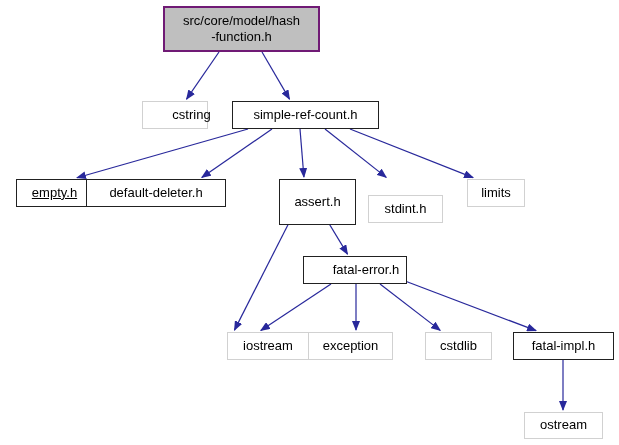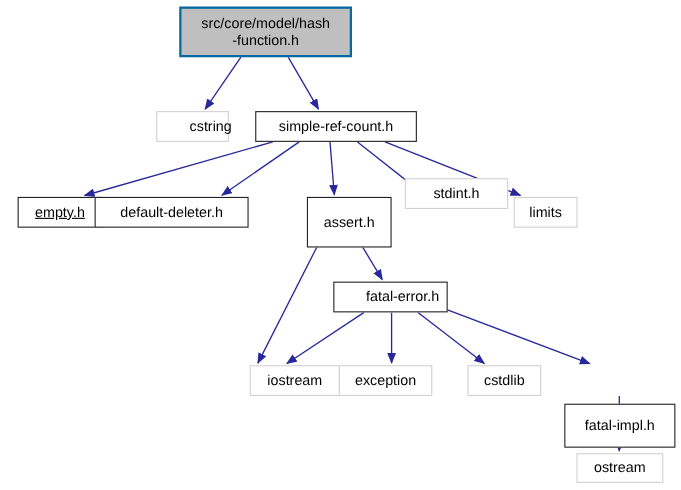--- a/index.html
+++ b/index.html
@@ -25,21 +25,21 @@
     text-align: center;
     font-size: 13px;
     line-height: 1.25;
     color: #000000;
     background: #ffffff;
     white-space: pre-line;
     cursor: default;
   }
   .node.main {
     background: #bfbfbf;
-    border: 2px solid #0369a1;
+    border: 2px solid #701a75;
   }
   .node.linked {
     border: 1.5px solid #212121;
     cursor: pointer;
   }
   .node.plain {
     border: 1.5px solid #d1d1d1;
   }
 </style>
 </head>
@@ -70,22 +70,22 @@
       </g>
   </svg>
   <div>
       <div class="node main" style="left: 163px; top: 6px; width: 157px; height: 46px;">src/core/model/hash
 -function.h</div>
       <div class="node plain" style="left: 142px; top: 101px; width: 66px; height: 28px; padding-left: 33px;">cstring</div>
       <div class="node linked" style="left: 232px; top: 101px; width: 147px; height: 28px;">simple-ref-count.h</div>
       <div class="node linked" style="left: 16px; top: 179px; width: 77px; height: 28px; text-decoration: underline;">empty.h</div>
       <div class="node linked" style="left: 86px; top: 179px; width: 140px; height: 28px;">default-deleter.h</div>
       <div class="node linked" style="left: 267px; top: 179px; width: 77px; height: 46px; margin-left: 12px;">assert.h</div>
-      <div class="node plain" style="left: 368px; top: 162px; width: 94px; height: 28px;">stdint.h</div>
+      <div class="node plain" style="left: 368px; top: 195px; width: 75px; height: 28px;">stdint.h</div>
       <div class="node plain" style="left: 467px; top: 179px; width: 58px; height: 28px;">limits</div>
       <div class="node linked" style="left: 303px; top: 256px; width: 104px; height: 28px; padding-left: 22px;">fatal-error.h</div>
       <div class="node plain" style="left: 203px; top: 332px; width: 82px; height: 28px; margin-left: 24px;">iostream</div>
       <div class="node plain" style="left: 308px; top: 332px; width: 85px; height: 28px;">exception</div>
       <div class="node plain" style="left: 425px; top: 332px; width: 67px; height: 28px;">cstdlib</div>
-      <div class="node linked" style="left: 513px; top: 332px; width: 101px; height: 40px; margin-top: 35px;">fatal-impl.h</div>
+      <div class="node linked" style="left: 513px; top: 332px; width: 101px; height: 28px;">fatal-impl.h</div>
       <div class="node plain" style="left: 524px; top: 412px; width: 79px; height: 27px;">ostream</div>
     </div>
 </div>
 
 </body></html>

